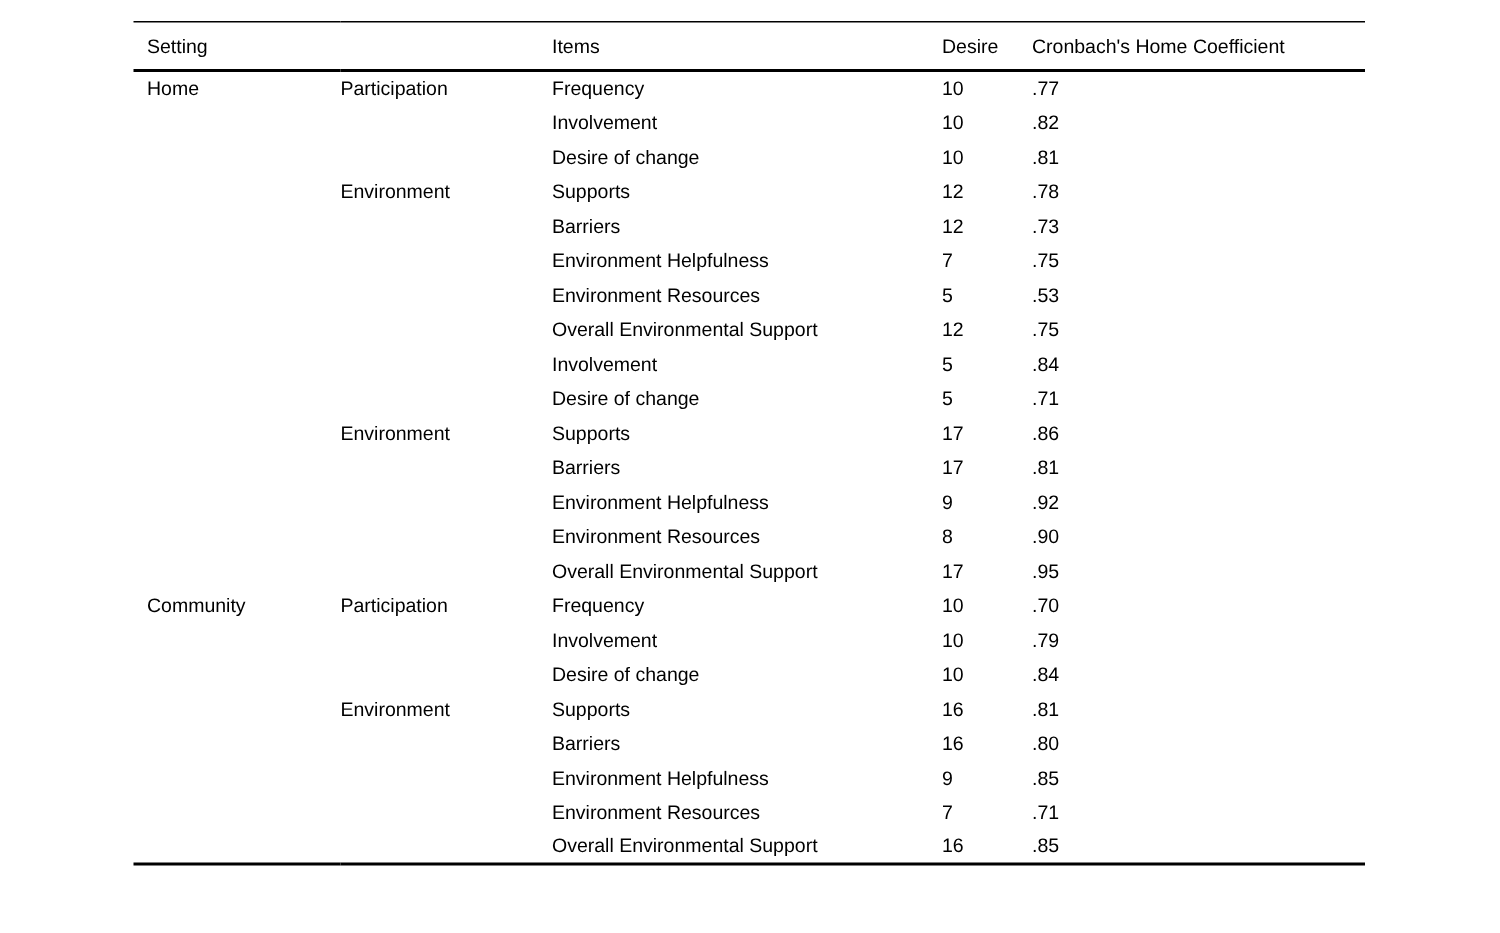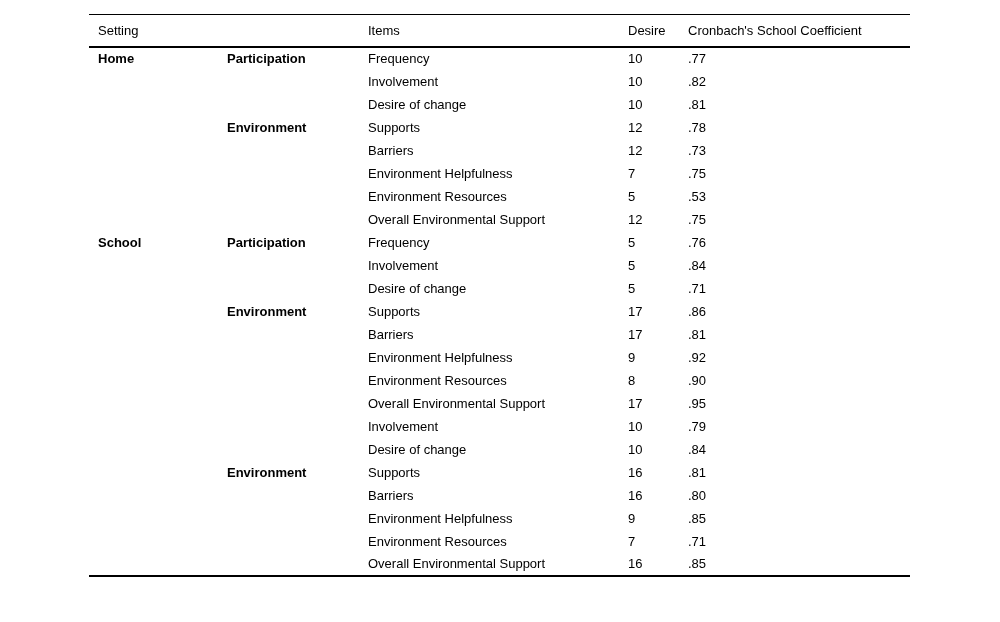--- a/index.html
+++ b/index.html
@@ -39,41 +39,41 @@
     padding: 0;
   }
   tbody td {
     height: 23px;
     vertical-align: middle;
     padding: 0;
     white-space: nowrap;
     overflow: hidden;
   }
   th:first-child, td:first-child { padding-left: 9px; }
-  td.bold { font-weight: bold; }
+  td.bold { font-weight: normal; }
 </style>
 </head>
 <body>
 
 <div class="table-wrap">
   <table>
     <colgroup>
       <col class="c1">
         <col class="c2">
         <col class="c3">
         <col class="c4">
         <col class="c5">
     </colgroup>
     <thead>
       <tr>
         <th>Setting</th>
         <th></th>
         <th>Items</th>
         <th>Desire</th>
-        <th>Cronbach's School Coefficient</th>
+        <th>Cronbach's Home Coefficient</th>
       </tr>
     </thead>
     <tbody>
         <tr>
     <td class="bold">Home</td>
     <td class="bold">Participation</td>
     <td>Frequency</td>
     <td>10</td>
     <td>.77</td>
   </tr>
@@ -120,27 +120,20 @@
     <td>.53</td>
   </tr>
         <tr>
     <td class="bold"></td>
     <td class="bold"></td>
     <td>Overall Environmental Support</td>
     <td>12</td>
     <td>.75</td>
   </tr>
         <tr>
-    <td class="bold">School</td>
-    <td class="bold">Participation</td>
-    <td>Frequency</td>
-    <td>5</td>
-    <td>.76</td>
-  </tr>
-        <tr>
     <td class="bold"></td>
     <td class="bold"></td>
     <td>Involvement</td>
     <td>5</td>
     <td>.84</td>
   </tr>
         <tr>
     <td class="bold"></td>
     <td class="bold"></td>
     <td>Desire of change</td>
@@ -174,20 +167,27 @@
     <td>Environment Resources</td>
     <td>8</td>
     <td>.90</td>
   </tr>
         <tr>
     <td class="bold"></td>
     <td class="bold"></td>
     <td>Overall Environmental Support</td>
     <td>17</td>
     <td>.95</td>
+  </tr>
+        <tr>
+    <td class="bold">Community</td>
+    <td class="bold">Participation</td>
+    <td>Frequency</td>
+    <td>10</td>
+    <td>.70</td>
   </tr>
         <tr>
     <td class="bold"></td>
     <td class="bold"></td>
     <td>Involvement</td>
     <td>10</td>
     <td>.79</td>
   </tr>
         <tr>
     <td class="bold"></td>

